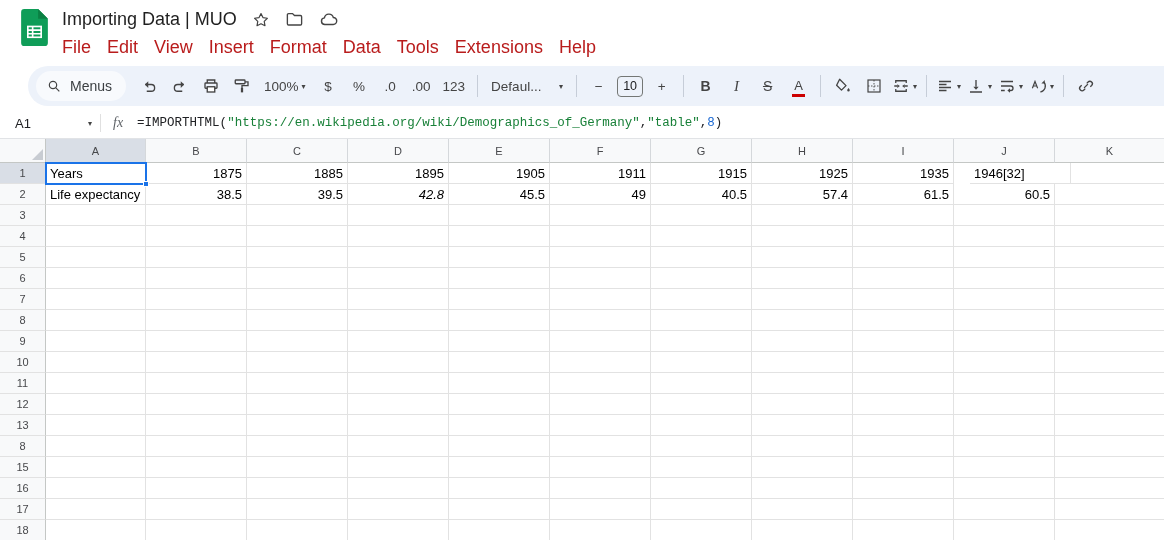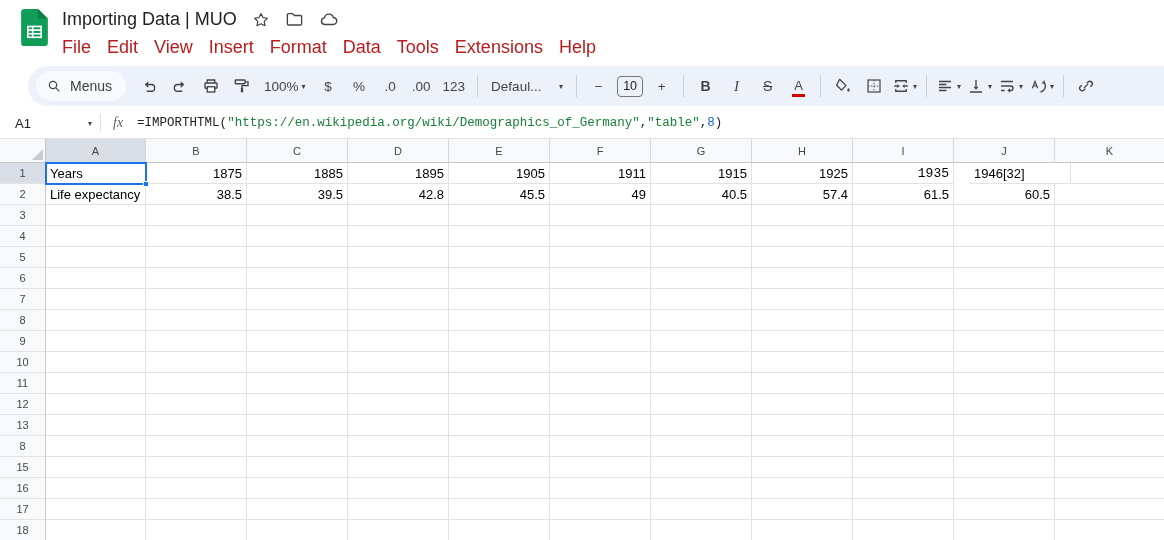--- a/index.html
+++ b/index.html
@@ -250,30 +250,30 @@
     <div class="g-row">
       <div class="row-h sel">1</div>
       <div class="cell" style="width: 100px;">Years</div>
       <div class="cell num" style="width: 101px;">1875</div>
       <div class="cell num" style="width: 101px;">1885</div>
       <div class="cell num" style="width: 101px;">1895</div>
       <div class="cell num" style="width: 101px;">1905</div>
       <div class="cell num" style="width: 101px;">1911</div>
       <div class="cell num" style="width: 101px;">1915</div>
       <div class="cell num" style="width: 101px;">1925</div>
-      <div class="cell num" style="width: 101px; font-family: Liberation Mono, monospace;">1935</div>
+      <div class="cell num" style="width: 101px;">1935</div>
       <div class="cell" style="width: 101px; margin-left: 16px;">1946[32]</div>
       <div class="cell" style="flex: 1 1 0%; border-right: none;"></div>
     </div>
     <div class="g-row">
       <div class="row-h">2</div>
       <div class="cell" style="width: 100px;">Life expectancy</div>
       <div class="cell num" style="width: 101px;">38.5</div>
       <div class="cell num" style="width: 101px;">39.5</div>
-      <div class="cell num" style="width: 101px;">42.8</div>
+      <div class="cell num" style="width: 101px; font-style: italic;">42.8</div>
       <div class="cell num" style="width: 101px;">45.5</div>
       <div class="cell num" style="width: 101px;">49</div>
       <div class="cell num" style="width: 101px;">40.5</div>
       <div class="cell num" style="width: 101px;">57.4</div>
       <div class="cell num" style="width: 101px;">61.5</div>
       <div class="cell num" style="width: 101px;">60.5</div>
       <div class="cell" style="flex: 1 1 0%; border-right: none;"></div>
     </div>
     <div class="g-row">
       <div class="row-h">3</div>

